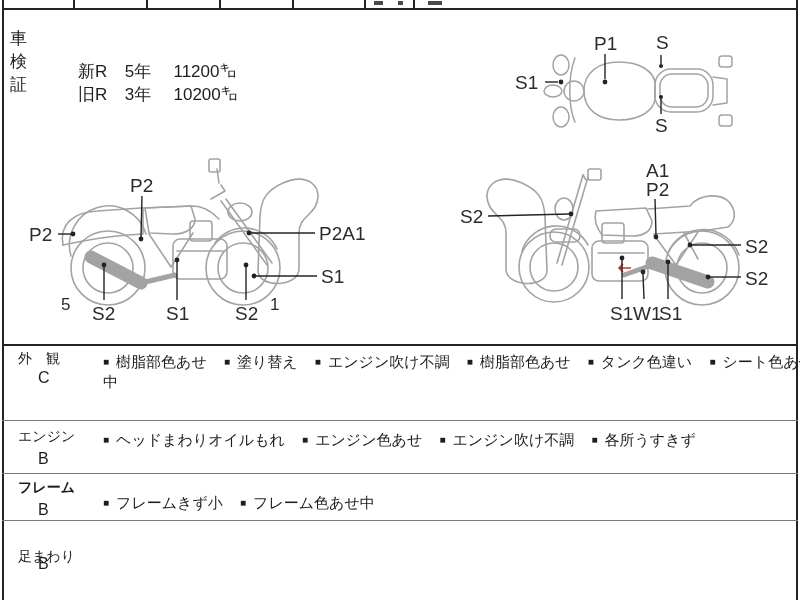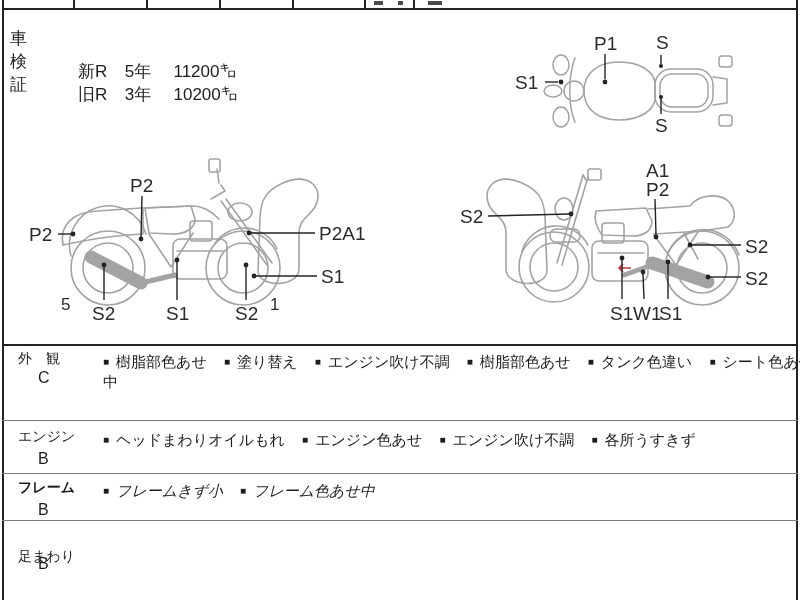--- a/index.html
+++ b/index.html
@@ -231,21 +231,21 @@
       <span class="item"><span class="blt">■</span><span>ヘッドまわりオイルもれ</span></span>
       <span class="item"><span class="blt">■</span><span>エンジン色あせ</span></span>
       <span class="item"><span class="blt">■</span><span>エンジン吹け不調</span></span>
       <span class="item"><span class="blt">■</span><span>各所うすきず</span></span>
     </div>
   </div>
 
   <div class="cond-row" style="top:473px;height:47px;">
     <span class="row-label" style="top:6px;font-weight:bold;">フレーム</span>
     <span class="row-grade" style="top:28px;">B</span>
-    <div class="row-items" style="top:8px;font-style:italic;">
+    <div class="row-items" style="top:20px;">
       <span class="item"><span class="blt">■</span><span>フレームきず小</span></span>
       <span class="item"><span class="blt">■</span><span>フレーム色あせ中</span></span>
     </div>
   </div>
 
   <div class="cond-row" style="top:520px;height:80px;">
     <span class="row-label" style="top:28px;text-align:center;">足まわり</span>
     <span class="row-grade" style="top:35px;">B</span>
   </div>
 

